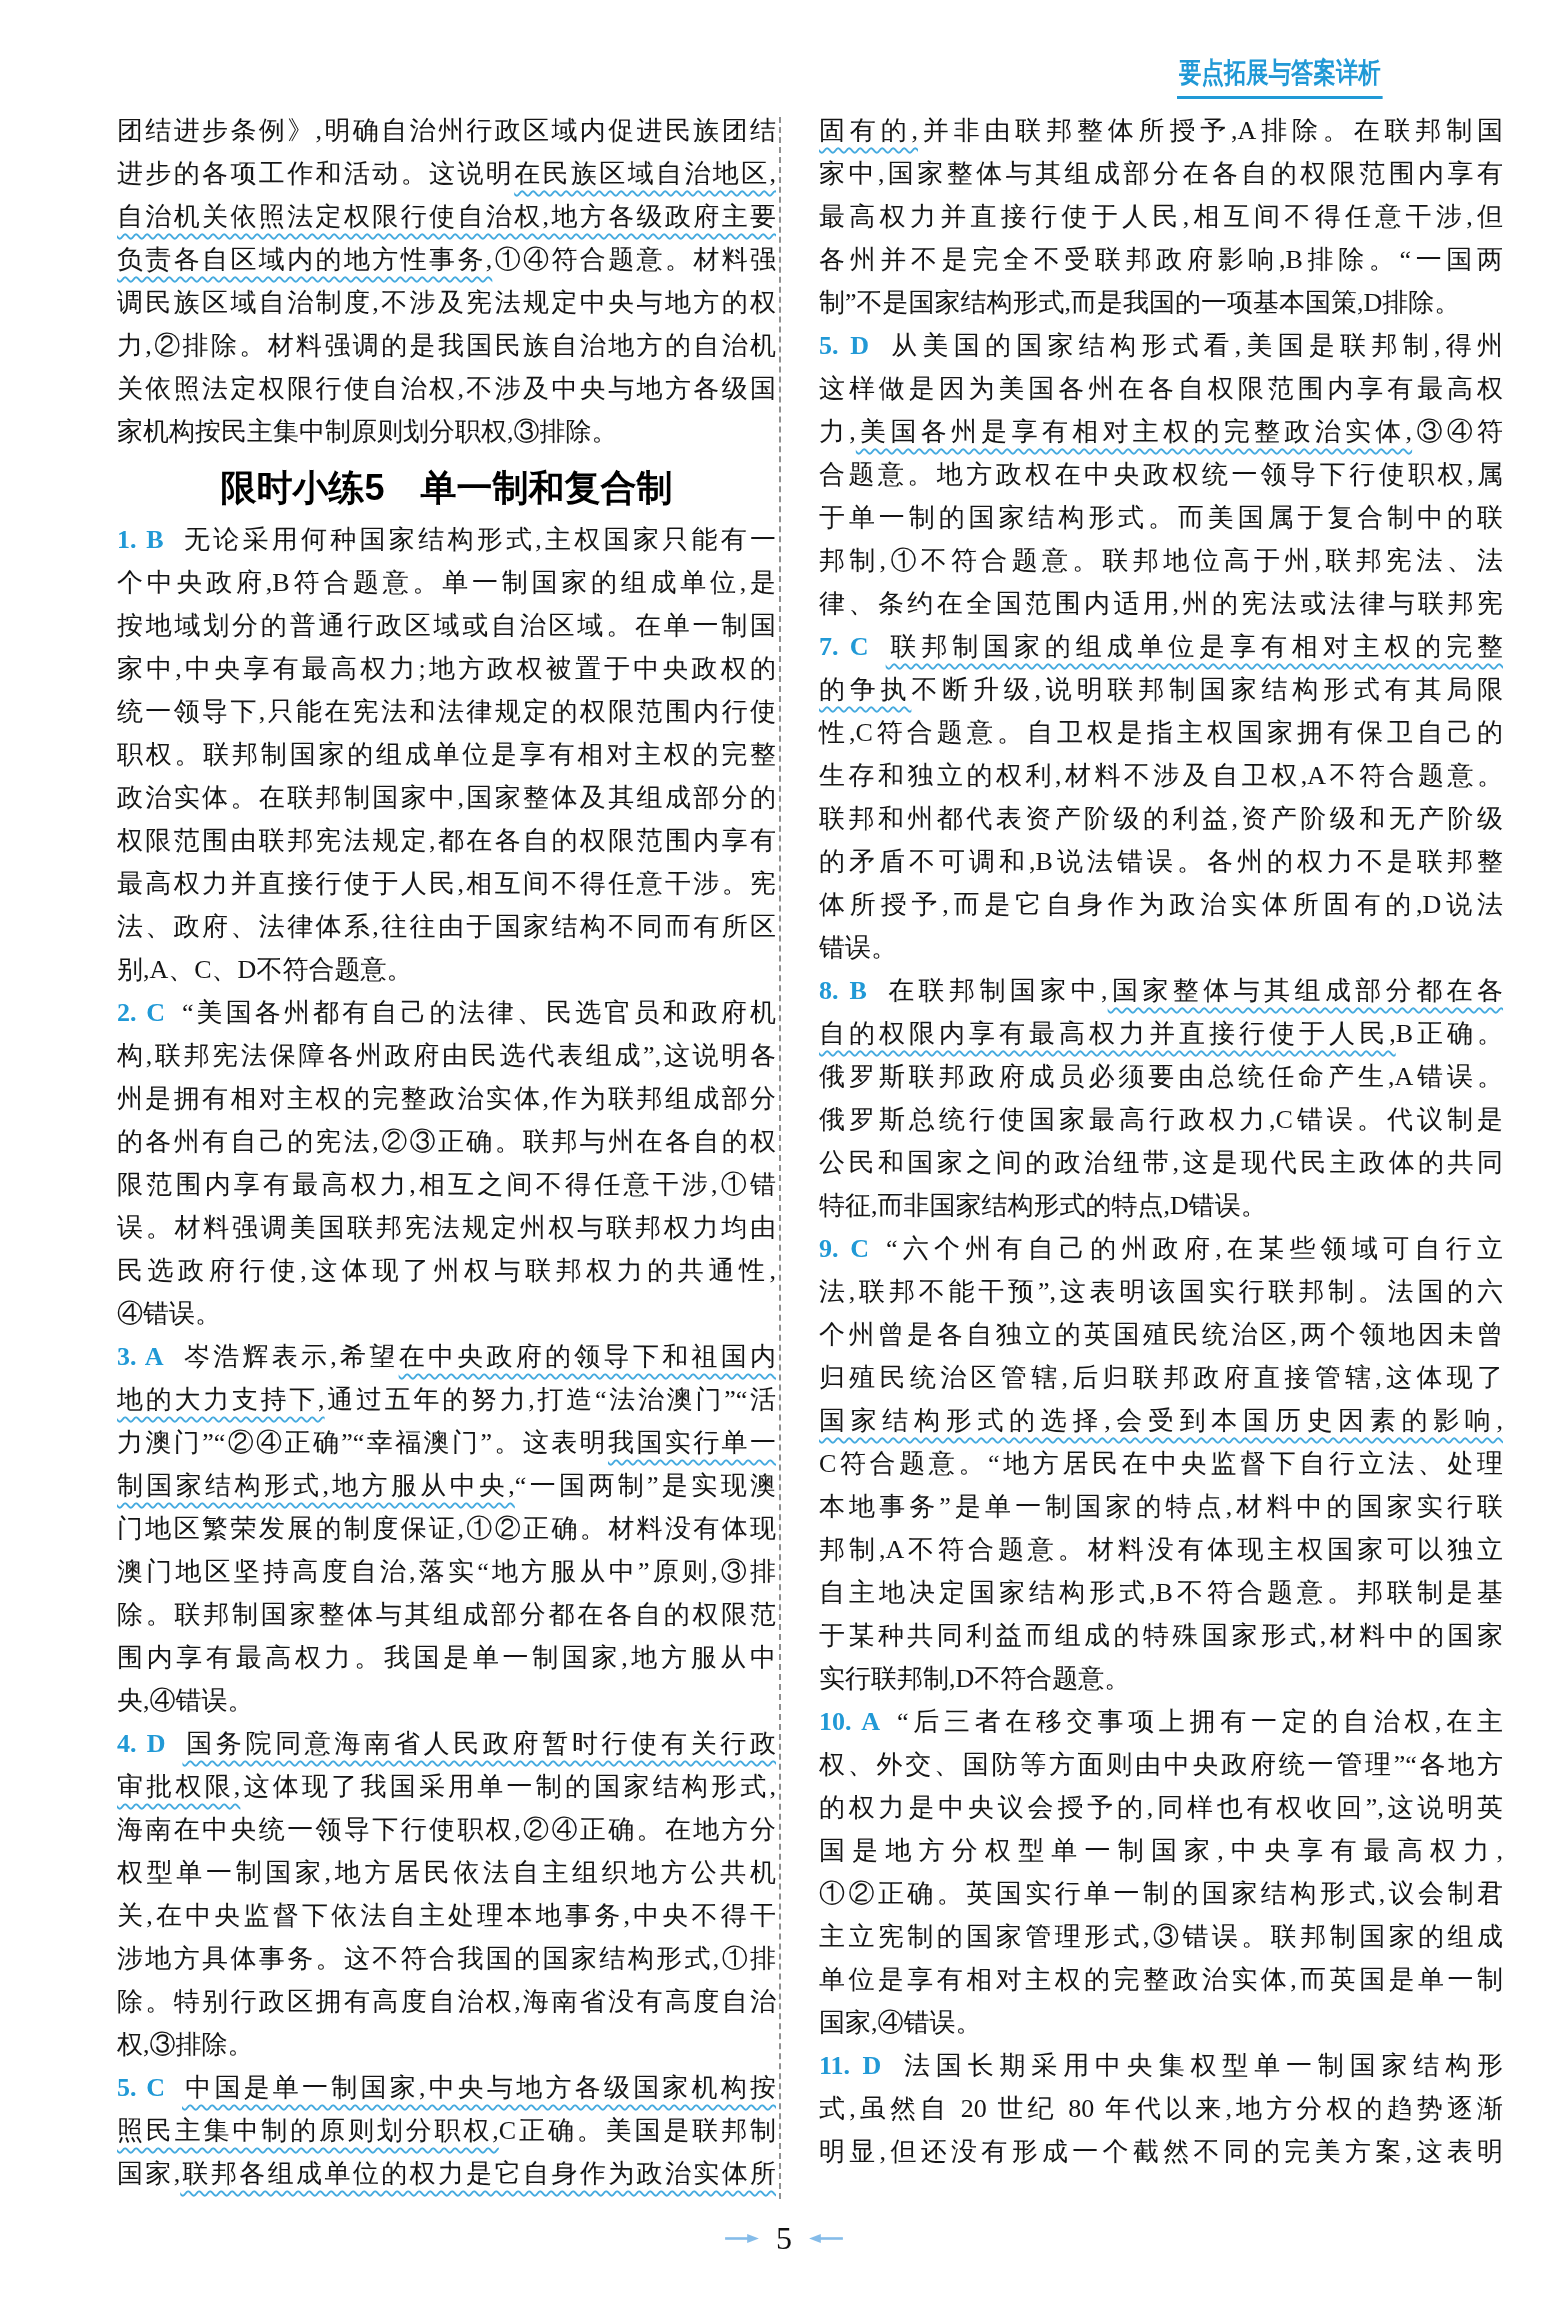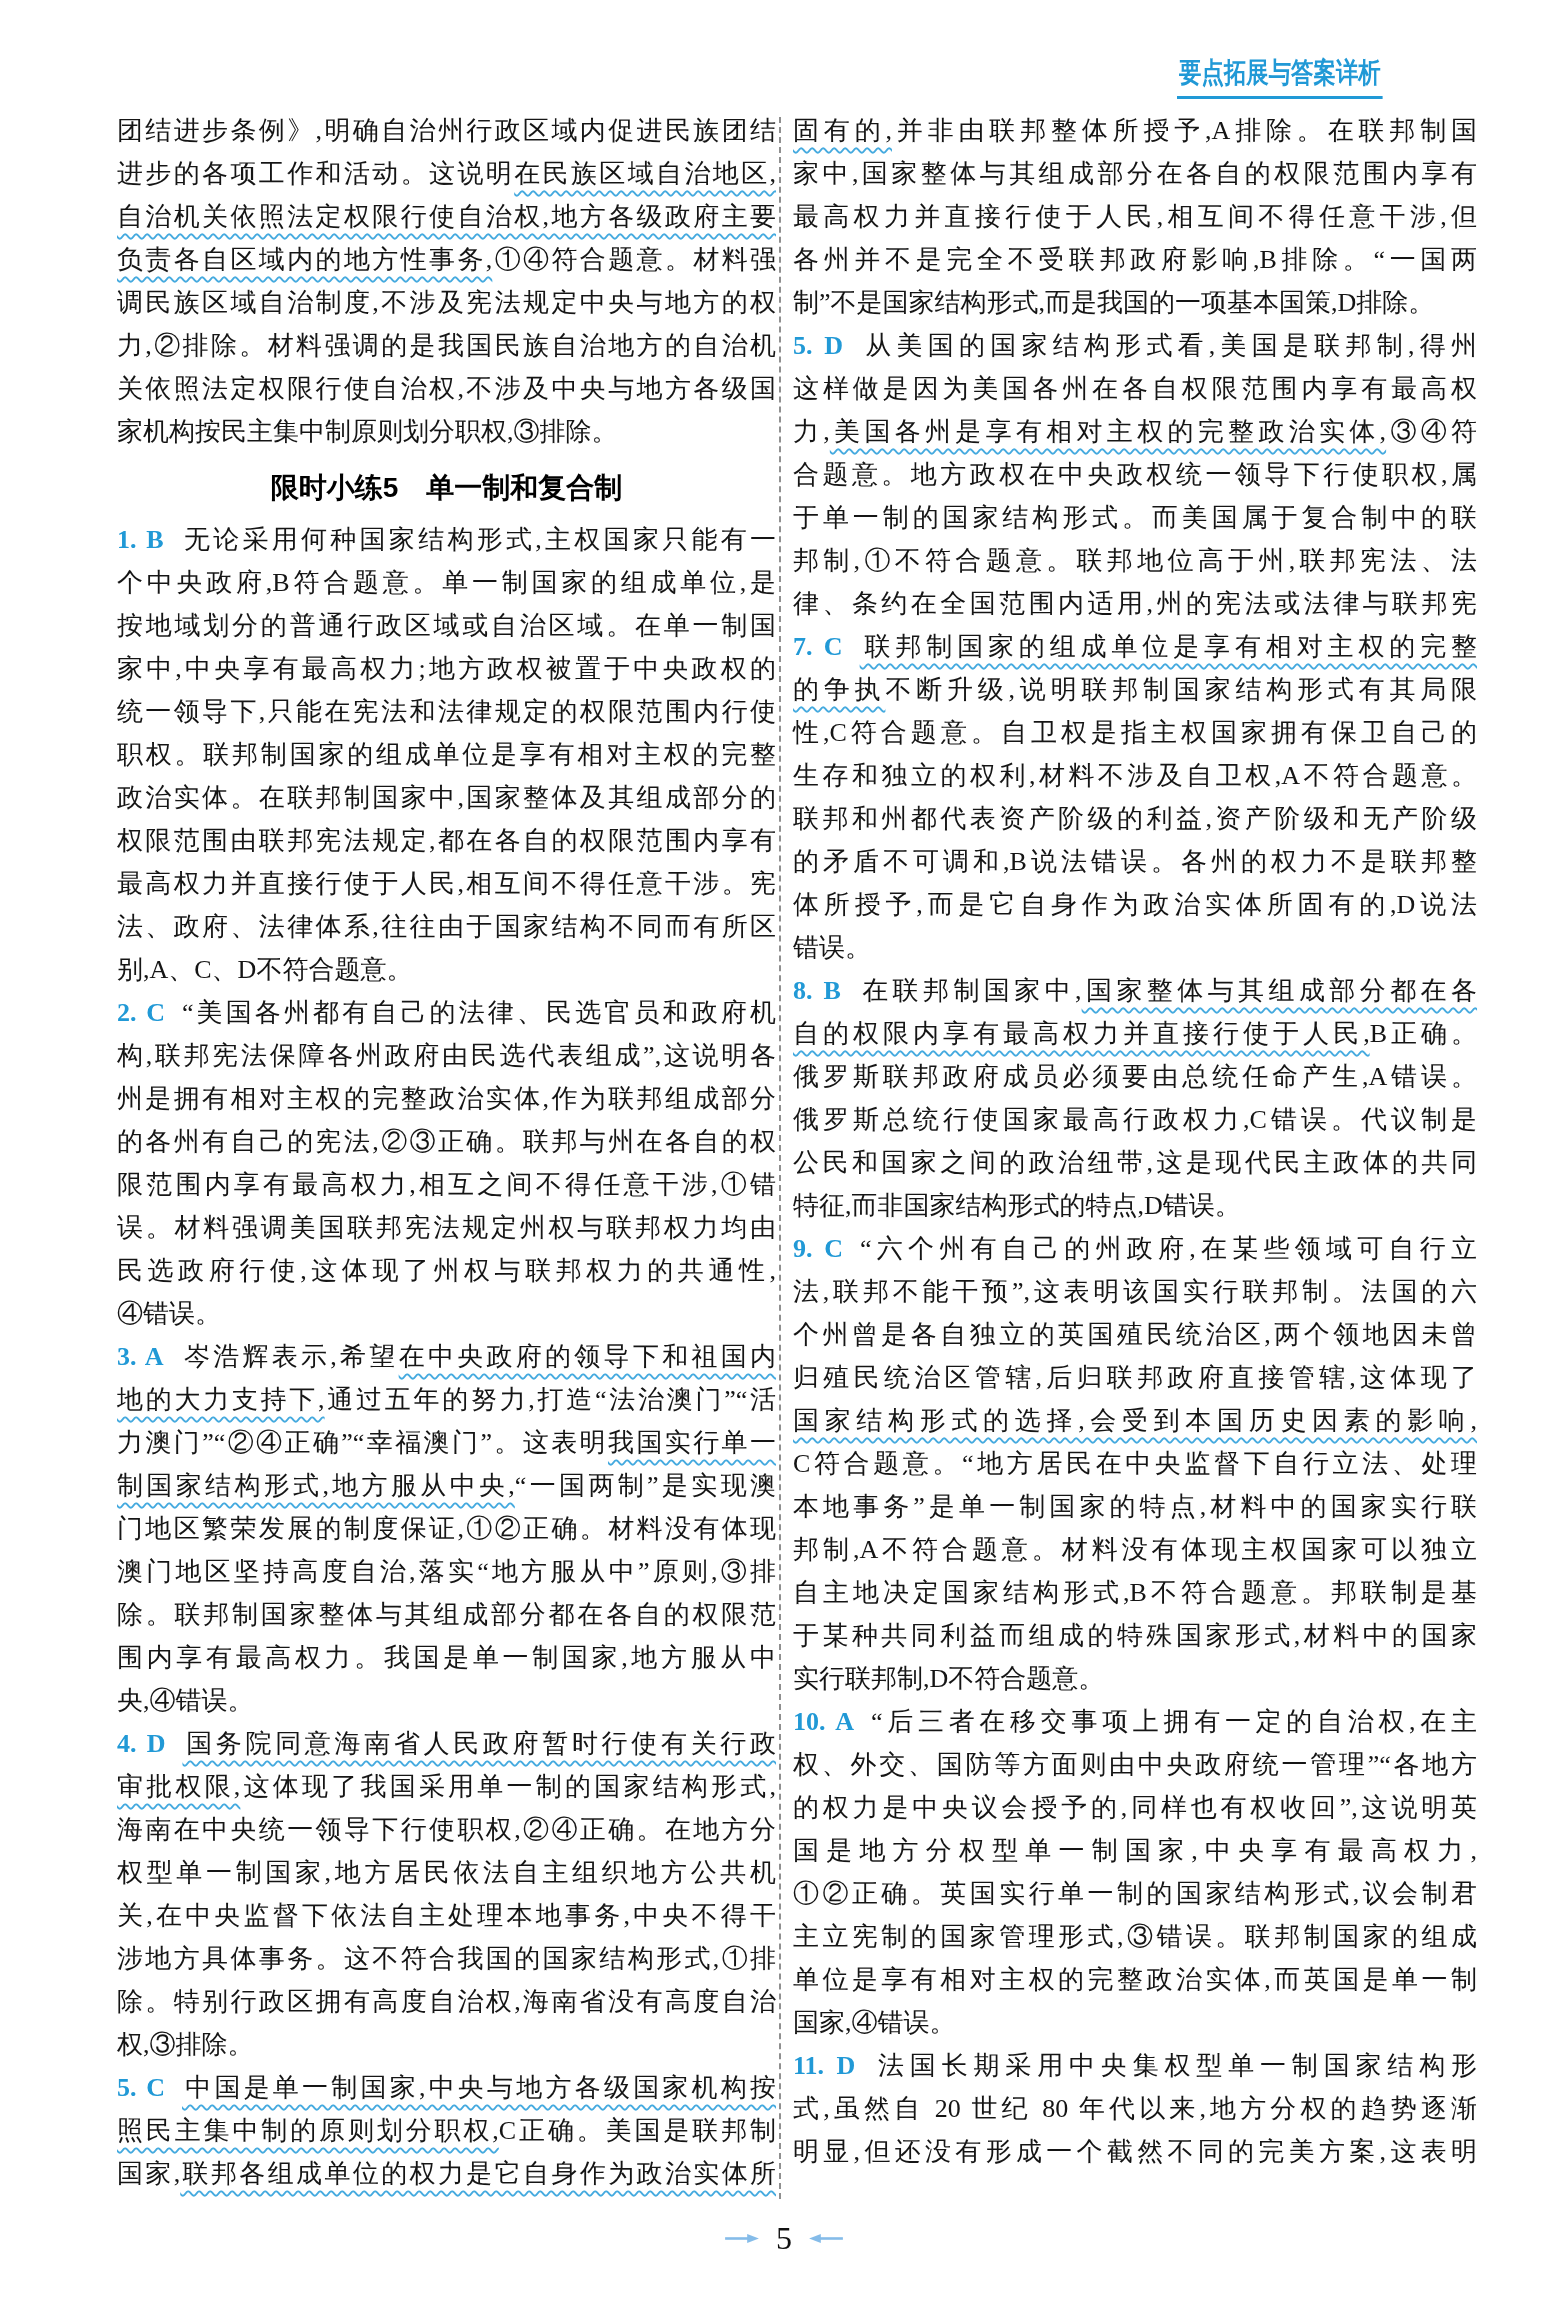--- a/index.html
+++ b/index.html
@@ -19,33 +19,33 @@
     letter-spacing:0px;
     transform:scaleX(0.80);transform-origin:left top;
     border-bottom:3.3px solid var(--accent,#2199d6);
     padding:0 2.6px 6.6px 2.6px;
     white-space:nowrap;
   }
 
   
   .col{position:absolute;top:109px;}
   .col-left{left:105px;width:659px;margin-left:12px;}
-  .col-right{left:793px;width:684px;}
+  .col-right{left:819px;width:684px;}
 
   .line{
     height:43px;line-height:43px;font-size:26px;
     text-align:justify;text-align-last:justify;
     overflow:visible;white-space:normal;
   }
   .col-right .line{height:43px;line-height:43px;}
   .line.end{text-align:center;text-align-last:left;}
 
   .heading{
     font-family:"Liberation Sans","DejaVu Sans",sans-serif;
-    font-weight:bold;font-size:28px;
+    font-weight:bold;font-size:36px;
     text-align:center;text-align-last:center;
     margin:13px 0 9.2px 0;
     height:43px;line-height:43px;
     color:#000;
   }
 
   .num{
     color:var(--accent,#1e9cd8);
     font-weight:bold;
     margin-right:17px;

